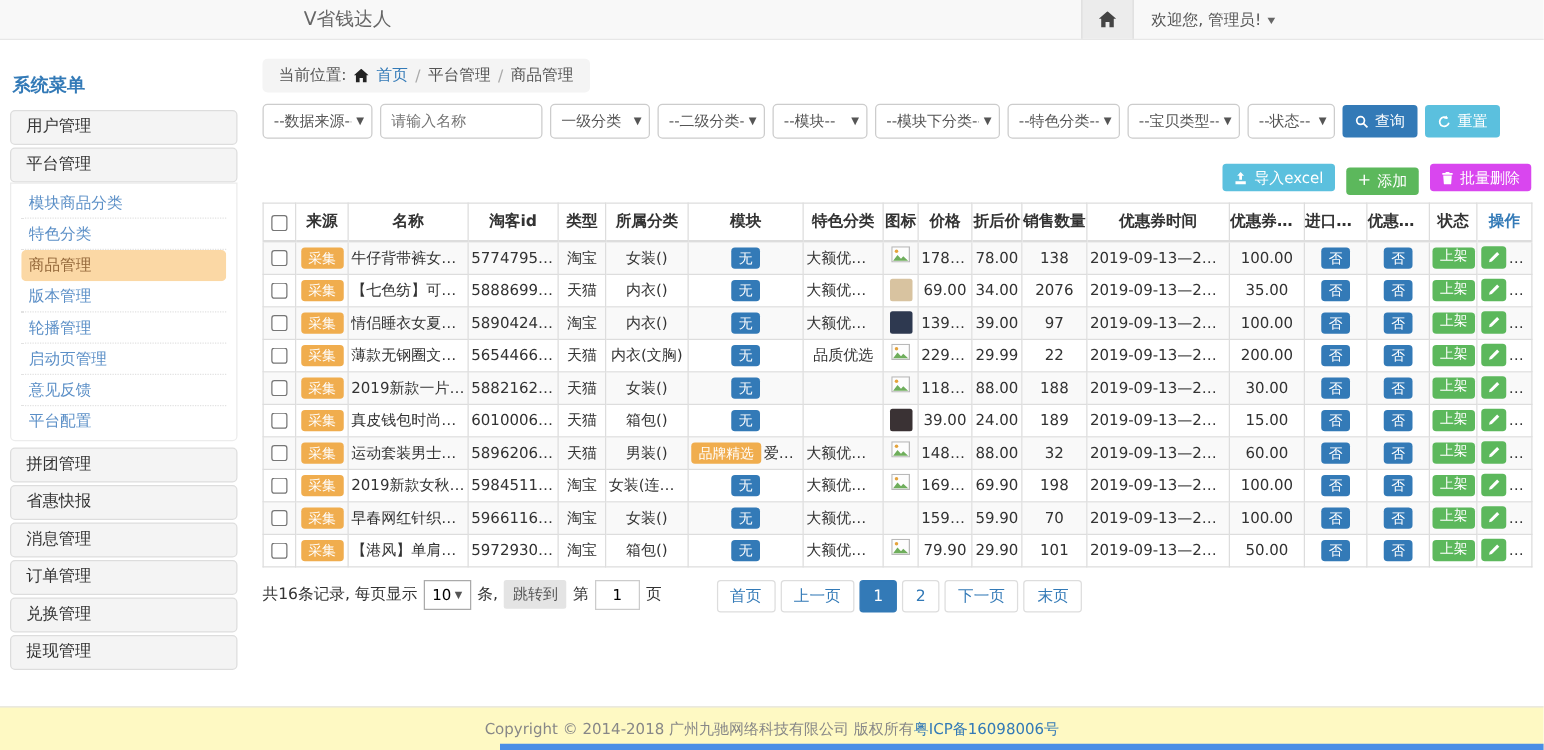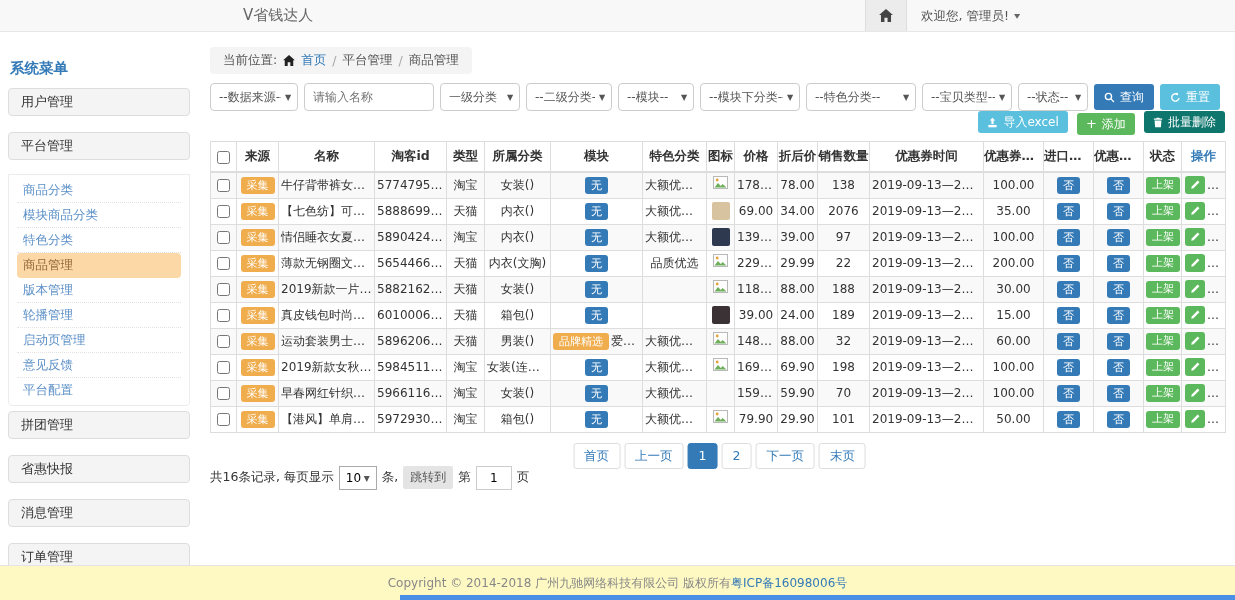--- a/index.html
+++ b/index.html
@@ -11,43 +11,43 @@
   }
   
   .topbar{position:absolute;top:0;left:0;width:1235px;height:31px;background:#f8f8f8;border-bottom:1px solid #e7e7e7;}
   .brand{position:absolute;left:243px;top:6px;font-size:15px;color:#666;}
   .home-box{position:absolute;left:865px;top:0;width:40px;height:31px;background:#ececec;border-left:1px solid #ddd;border-right:1px solid #ddd;display:flex;align-items:center;justify-content:center;cursor:pointer;}
   .welcome{position:absolute;left:921px;top:8px;font-size:12.5px;color:#555;cursor:pointer;display:flex;align-items:center;gap:5px;}
   .caret-dn{font-size:8px;color:#666;transform:scaleY(.8);}
   
   .sidebar{position:absolute;left:8px;top:55px;width:182px;}
   .menu-title{color:#337ab7;font-weight:bold;font-size:14.5px;margin:4px 0 10px 2px;}
-  .s-panel{background:#f4f4f4;border:1px solid #ddd;border-radius:4px;padding:4px 12px;margin-bottom:16px;font-size:13px;color:#333;cursor:pointer;line-height:18px;}
+  .s-panel{background:#f4f4f4;border:1px solid #ddd;border-radius:4px;padding:4px 12px;margin-bottom:2px;font-size:13px;color:#333;cursor:pointer;line-height:18px;}
   .s-submenu{background:#fff;border:1px solid #ececec;border-radius:0 0 4px 4px;margin:-2px 0 5px;padding:3px 8px;}
   .s-link{display:block;padding:4px 6px;font-size:12.5px;color:#5b8fc7;border-bottom:1px dotted #e2e2e2;cursor:pointer;line-height:16px;text-decoration:none;}
   .s-link:last-child{border-bottom:none;}
   .s-link.active{background:#fbd8a5;border-radius:4px;color:#94683a;border-bottom-color:transparent;}
   
   .content{position:absolute;left:210px;top:40px;width:1015px;}
   .breadcrumb{display:inline-flex;align-items:center;gap:6px;background:#f4f4f4;border-radius:4px;padding:5px 13px;font-size:12.5px;color:#555;margin-top:7px;}
   .bc-link{color:#337ab7;cursor:pointer;text-decoration:none;}
   .bc-sep{color:#aaa;}
   
   .filters{display:flex;align-items:center;gap:6px;margin-top:9px;}
   .sel-wrap{position:relative;display:inline-block;}
   .f-select{appearance:none;-webkit-appearance:none;-moz-appearance:none;border:1px solid #ccc;border-radius:4px;background:#fff;color:#555;font-size:12px;height:28px;padding:0 16px 0 8px;font-family:inherit;cursor:pointer;}
   .sel-caret{position:absolute;right:5px;top:50%;transform:translateY(-50%) scale(.62);color:#555;pointer-events:none;}
   .f-input{border:1px solid #ccc;border-radius:4px;height:26px;padding:0 8px;font-size:12px;color:#c2410c;font-family:inherit;}
   .btn{display:inline-flex;align-items:center;gap:5px;border:none;border-radius:3px;color:#fff;font-size:12px;padding:6px 10px;cursor:pointer;font-family:inherit;line-height:14px;}
   .btn-primary{background:#337ab7;}
   .btn-info{background:#5bc0de;}
   .btn-success{background:#5cb85c;}
-  .btn-danger-soft{background:#0f766e;}
-  
-  .actions{text-align:right;}
+  .btn-danger-soft{background:#d946ef;}
+  
+  .actions{margin-top:20px;text-align:right;}
   .actions .btn{padding:4px 9px;margin-left:5px;}
   
   table.grid{border-collapse:collapse;table-layout:fixed;width:1015px;margin-top:6px;background:#fff;}
   .grid th,.grid td{border:1px solid #ddd;text-align:center;overflow:hidden;white-space:nowrap;text-overflow:ellipsis;}
   .grid th{font-size:12.5px;font-weight:bold;padding:6px 0;border-bottom:2px solid #ddd;background:#fff;color:#333;}
   .grid th.op-head{color:#337ab7;}
   .grid td{font-size:12px;padding:3px 2px;color:#333;line-height:19px;}
   .grid tbody tr:nth-child(odd){background:#f9f9f9;}
   .grid input[type=checkbox]{margin:0;vertical-align:middle;}
   .tkid{color:#555;}
@@ -58,21 +58,21 @@
   .mod-extra{margin-left:2px;}
   .thumb{display:inline-block;width:18px;height:18px;border-radius:2px;vertical-align:middle;}
   .thumb-tan{background:#d8c3a0;}
   .thumb-dark{background:#2e3950;}
   .thumb-bag{background:#3a3234;}
   .ibtn{display:inline-flex;align-items:center;justify-content:center;width:20px;height:18px;border:none;border-radius:3px;cursor:pointer;margin:0 1px;vertical-align:middle;padding:0;}
   .ibtn-edit{background:#5cb85c;}
   .ibtn-del{background:#d9534f;}
   
   .pager-row{position:relative;margin-top:10px;height:30px;}
-  .pager-left{display:inline-flex;align-items:center;gap:5px;font-size:12.5px;color:#333;margin-top:23px;}
+  .pager-left{display:inline-flex;align-items:center;gap:5px;font-size:12.5px;color:#333;}
   .pp-select{appearance:none;-webkit-appearance:none;border:1px solid #aaa;border-radius:0;background:#fff;font-size:12px;height:24px;padding:0 14px 0 6px;font-family:inherit;}
   .jump-btn{background:#e4e4e4;color:#555;padding:3px 7px;border-radius:2px;font-size:12px;cursor:pointer;}
   .jump-input{width:30px;height:20px;border:1px solid #ccc;text-align:center;font-size:12px;font-family:inherit;}
   .pager-pages{position:absolute;left:50%;top:0;transform:translateX(-50%);display:flex;}
   .pg{border:1px solid #ddd;color:#337ab7;background:#fff;font-size:12.5px;padding:4px 10px;margin-left:4px;border-radius:3px;cursor:pointer;line-height:16px;}
   .pg.active{background:#337ab7;border-color:#337ab7;color:#fff;}
   
   .footer{position:absolute;left:0;bottom:0;width:1235px;height:34px;background:#fef9c3;border-top:1px solid #e4e4e4;text-align:center;font-size:12px;color:#888;line-height:34px;}
   .footer a{color:#337ab7;text-decoration:none;cursor:pointer;}
   .hscroll-thumb{position:absolute;left:400px;bottom:0;width:835px;height:5px;background:#4a8ee6;}
@@ -92,21 +92,20 @@
     <span class="caret-dn">▼</span>
   </div>
 </div>
 
 <aside class="sidebar">
   <div class="menu-title">系统菜单</div>
   <div id="sidebar-sections">
       <div class="s-panel">用户管理</div>
       <div class="s-panel">平台管理</div>
       <div class="s-submenu">
-        <a class="s-link">商品分类</a>
         <a class="s-link">模块商品分类</a>
         <a class="s-link">特色分类</a>
         <a class="s-link active">商品管理</a>
         <a class="s-link">版本管理</a>
         <a class="s-link">轮播管理</a>
         <a class="s-link">启动页管理</a>
         <a class="s-link">意见反馈</a>
         <a class="s-link">平台配置</a>
       </div>
       <div class="s-panel">拼团管理</div>
@@ -133,21 +132,21 @@
   </div>
 
   <div class="filters">
     <span id="filter-controls" style="display:inline-flex;gap:6px;align-items:center;">
         <span class="sel-wrap"><select class="f-select" style="width: 88px;"><option>--数据来源--</option></select><span class="sel-caret">▼</span></span>
         <input class="f-input" placeholder="请输入名称" style="width: 112px;">
         <span class="sel-wrap"><select class="f-select" style="width: 80px;"><option>一级分类</option></select><span class="sel-caret">▼</span></span>
         <span class="sel-wrap"><select class="f-select" style="width: 86px;"><option>--二级分类--</option></select><span class="sel-caret">▼</span></span>
         <span class="sel-wrap"><select class="f-select" style="width: 76px;"><option>--模块--</option></select><span class="sel-caret">▼</span></span>
         <span class="sel-wrap"><select class="f-select" style="width: 100px;"><option>--模块下分类--</option></select><span class="sel-caret">▼</span></span>
-        <span class="sel-wrap"><select class="f-select" style="width: 110px;"><option>--特色分类--</option></select><span class="sel-caret">▼</span></span>
+        <span class="sel-wrap"><select class="f-select" style="width: 90px;"><option>--特色分类--</option></select><span class="sel-caret">▼</span></span>
         <span class="sel-wrap"><select class="f-select" style="width: 90px;"><option>--宝贝类型--</option></select><span class="sel-caret">▼</span></span>
         <span class="sel-wrap"><select class="f-select" style="width: 70px;"><option>--状态--</option></select><span class="sel-caret">▼</span></span>
       </span>
     <button class="btn btn-primary">
       <svg width="11" height="11" viewBox="0 0 16 16">
           <circle cx="6.5" cy="6.5" r="4.5" fill="none" stroke="#fff" stroke-width="2"></circle>
           <path d="M10 10l4.5 4.5" stroke="#fff" stroke-width="2"></path>
         </svg>
       <span>查询</span>
     </button>

